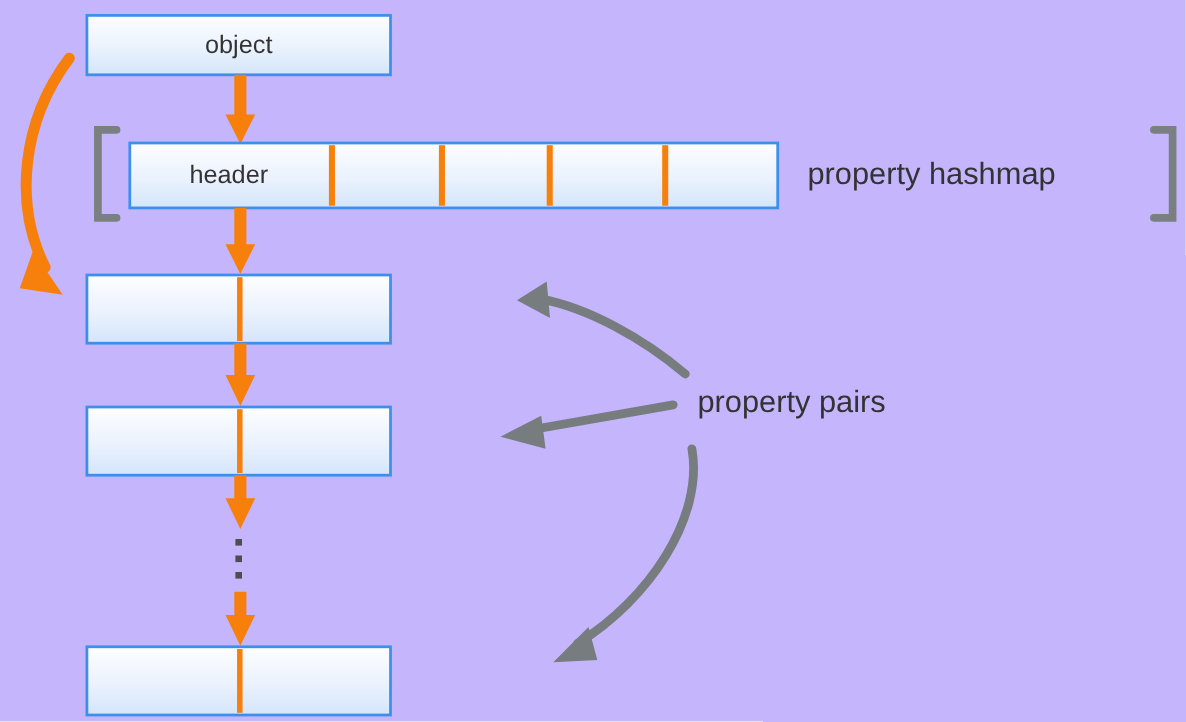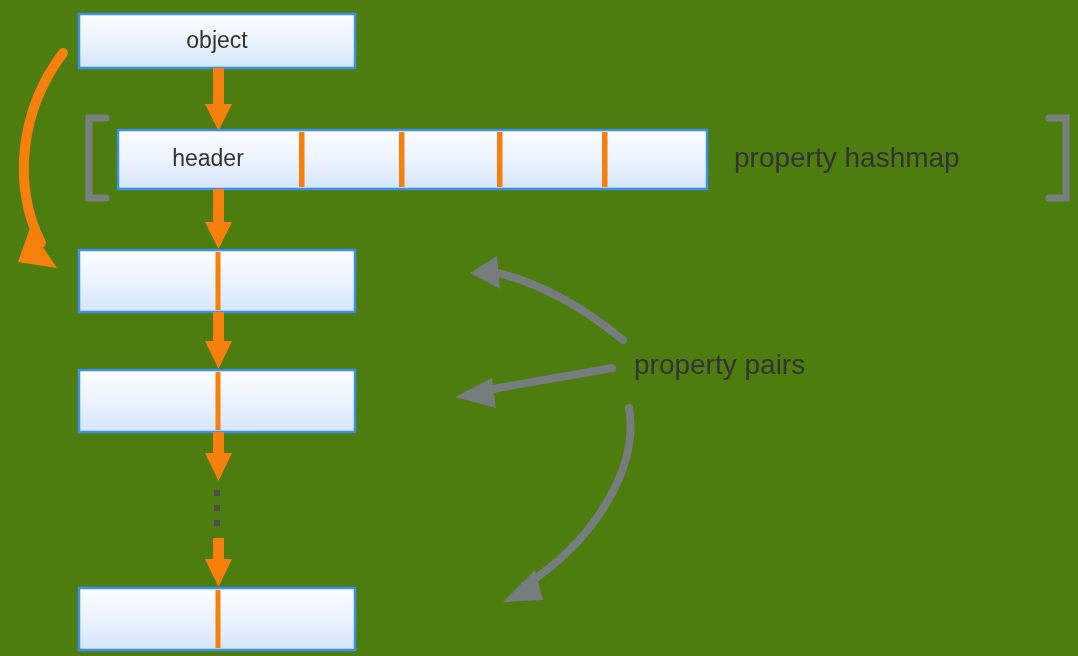--- a/index.html
+++ b/index.html
@@ -7,21 +7,21 @@
     padding: 0;
     background: #ffffff;
   }
   body {
     font-family: "Liberation Sans", sans-serif;
   }
   #canvas {
     position: relative;
     width: 1078px;
     height: 656px;
-    background: #4d7c0f;
+    background: #c4b5fd;
     overflow: hidden;
   }
   #diagram-svg {
     position: absolute;
     left: 0;
     top: 0;
     width: 1078px;
     height: 656px;
   }
   .node-label {

